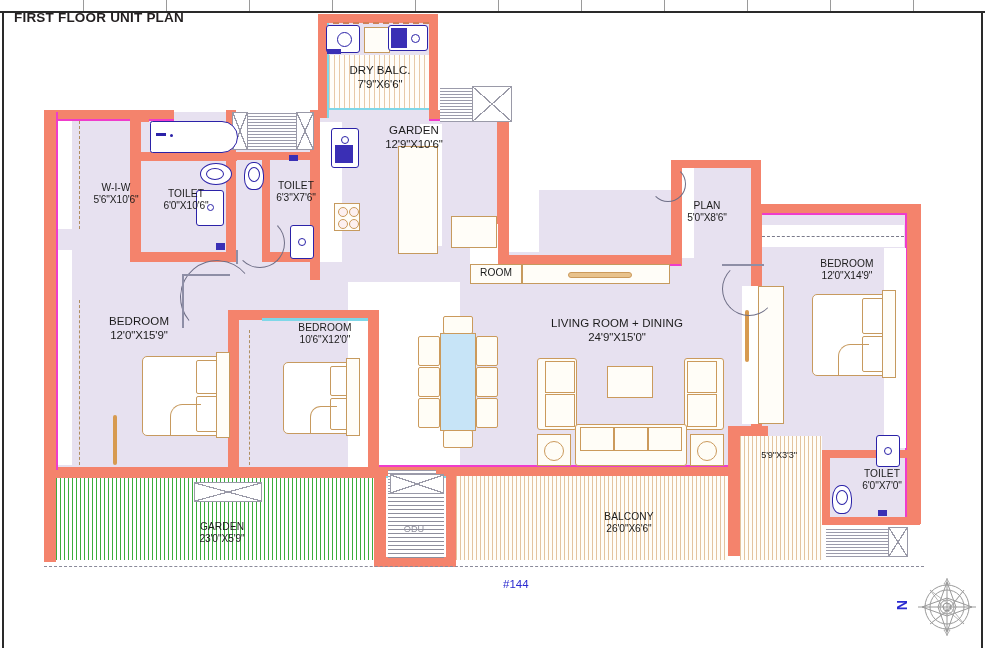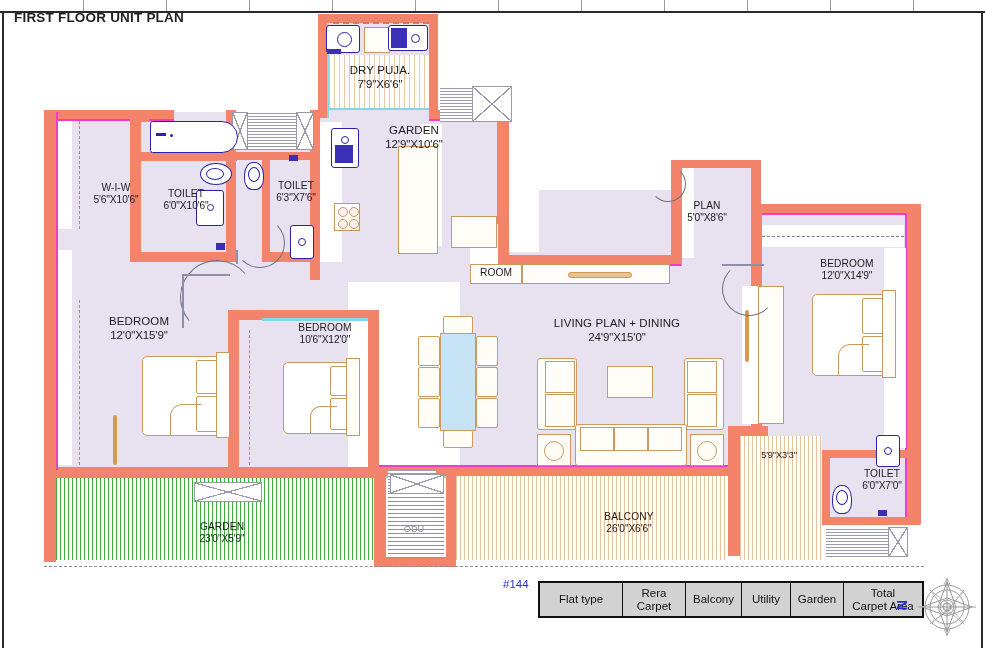--- a/index.html
+++ b/index.html
@@ -311,21 +311,21 @@
   <div class="swing" style="left:180px;top:260px;width:72px;height:72px;border-color:transparent;border-top-color:#6e6e86;border-left-color:#6e6e86;transform:rotate(5deg);"></div>
   <div class="leaf" style="left:182px;top:276px;width:2px;height:52px;"></div>
   <div class="swing" style="left:235px;top:218px;width:48px;height:48px;border-color:transparent;border-bottom-color:#6e6e86;border-right-color:#6e6e86;"></div>
   <div class="leaf" style="left:236px;top:250px;width:2px;height:14px;"></div>
   <div class="swing" style="left:650px;top:166px;width:34px;height:34px;border-color:transparent;border-bottom-color:#6e6e86;border-right-color:#6e6e86;"></div>
   <div class="swing" style="left:722px;top:262px;width:52px;height:52px;border-color:transparent;border-bottom-color:#6e6e86;border-left-color:#6e6e86;"></div>
   <div class="leaf" style="left:722px;top:264px;width:42px;height:2px;"></div>
   <div class="leaf" style="left:182px;top:274px;width:48px;height:2px;"></div>
 
   <div class="lbl" style="left:380px;top:64px;transform:translateX(-50%);">
-    <div class="a">DRY PUJA.</div>
+    <div class="a">DRY BALC.</div>
     <div class="b">7'9"X6'6"</div>
   </div>
   <div class="lbl" style="left:414px;top:124px;transform:translateX(-50%);">
     <div class="a">GARDEN</div>
     <div class="b">12'9"X10'6"</div>
   </div>
   <div class="lbl sm" style="left:116px;top:182px;transform:translateX(-50%);">
     <div class="a">W-I-W</div>
     <div class="b">5'6"X10'6"</div>
   </div>
@@ -350,21 +350,21 @@
     <div class="b">12'0"X14'9"</div>
   </div>
   <div class="lbl sm" style="left:707px;top:200px;transform:translateX(-50%);">
     <div class="a">PLAN</div>
     <div class="b">5'0"X8'6"</div>
   </div>
   <div class="lbl sm" style="left:496px;top:267px;transform:translateX(-50%);">
     <div class="a">ROOM</div>
   </div>
   <div class="lbl" style="left:617px;top:317px;transform:translateX(-50%);">
-    <div class="a">LIVING PLAN + DINING</div>
+    <div class="a">LIVING ROOM + DINING</div>
     <div class="b">24'9"X15'0"</div>
   </div>
   <div class="lbl xs" style="left:779px;top:450px;transform:translateX(-50%);">
     <div class="b">5'9"X3'3"</div>
   </div>
   <div class="lbl sm" style="left:222px;top:521px;transform:translateX(-50%);">
     <div class="a">GARDEN</div>
     <div class="b">23'0"X5'9"</div>
   </div>
   <div class="lbl sm" style="left:629px;top:511px;transform:translateX(-50%);">
@@ -377,42 +377,20 @@
   </div>
   <div class="lbl xs" style="left:414px;top:524px;transform:translateX(-50%);color:#8e8e9c;">
     <div class="a">ODU</div>
   </div>
 
 
   <div id="flatno">#144</div>
 
   <table id="areatable">
     <tbody>
-        <tr class="h">
-      <td style="width:82px">
-        <span>Flat type</span>
-      </td>
-      <td style="width:62px">
-        <span>Rera</span><br>
-        <span>Carpet</span>
-      </td>
-      <td style="width:55px">
-        <span>Balcony</span>
-      </td>
-      <td style="width:48px">
-        <span>Utility</span>
-      </td>
-      <td style="width:52px">
-        <span>Garden</span>
-      </td>
-      <td style="width:78px">
-        <span>Total</span><br>
-        <span>Carpet Area</span>
-      </td>
-    </tr>
   </tbody>
     </table>
 
   <div id="northN">N</div>
   <svg id="compass" viewBox="0 0 62 62">
     <g stroke="#9a9a9a" fill="none" stroke-width="1">
       <circle cx="31" cy="31" r="22"></circle>
       <circle cx="31" cy="31" r="17"></circle>
       <circle cx="31" cy="31" r="7"></circle>
       <circle cx="31" cy="31" r="4"></circle>

